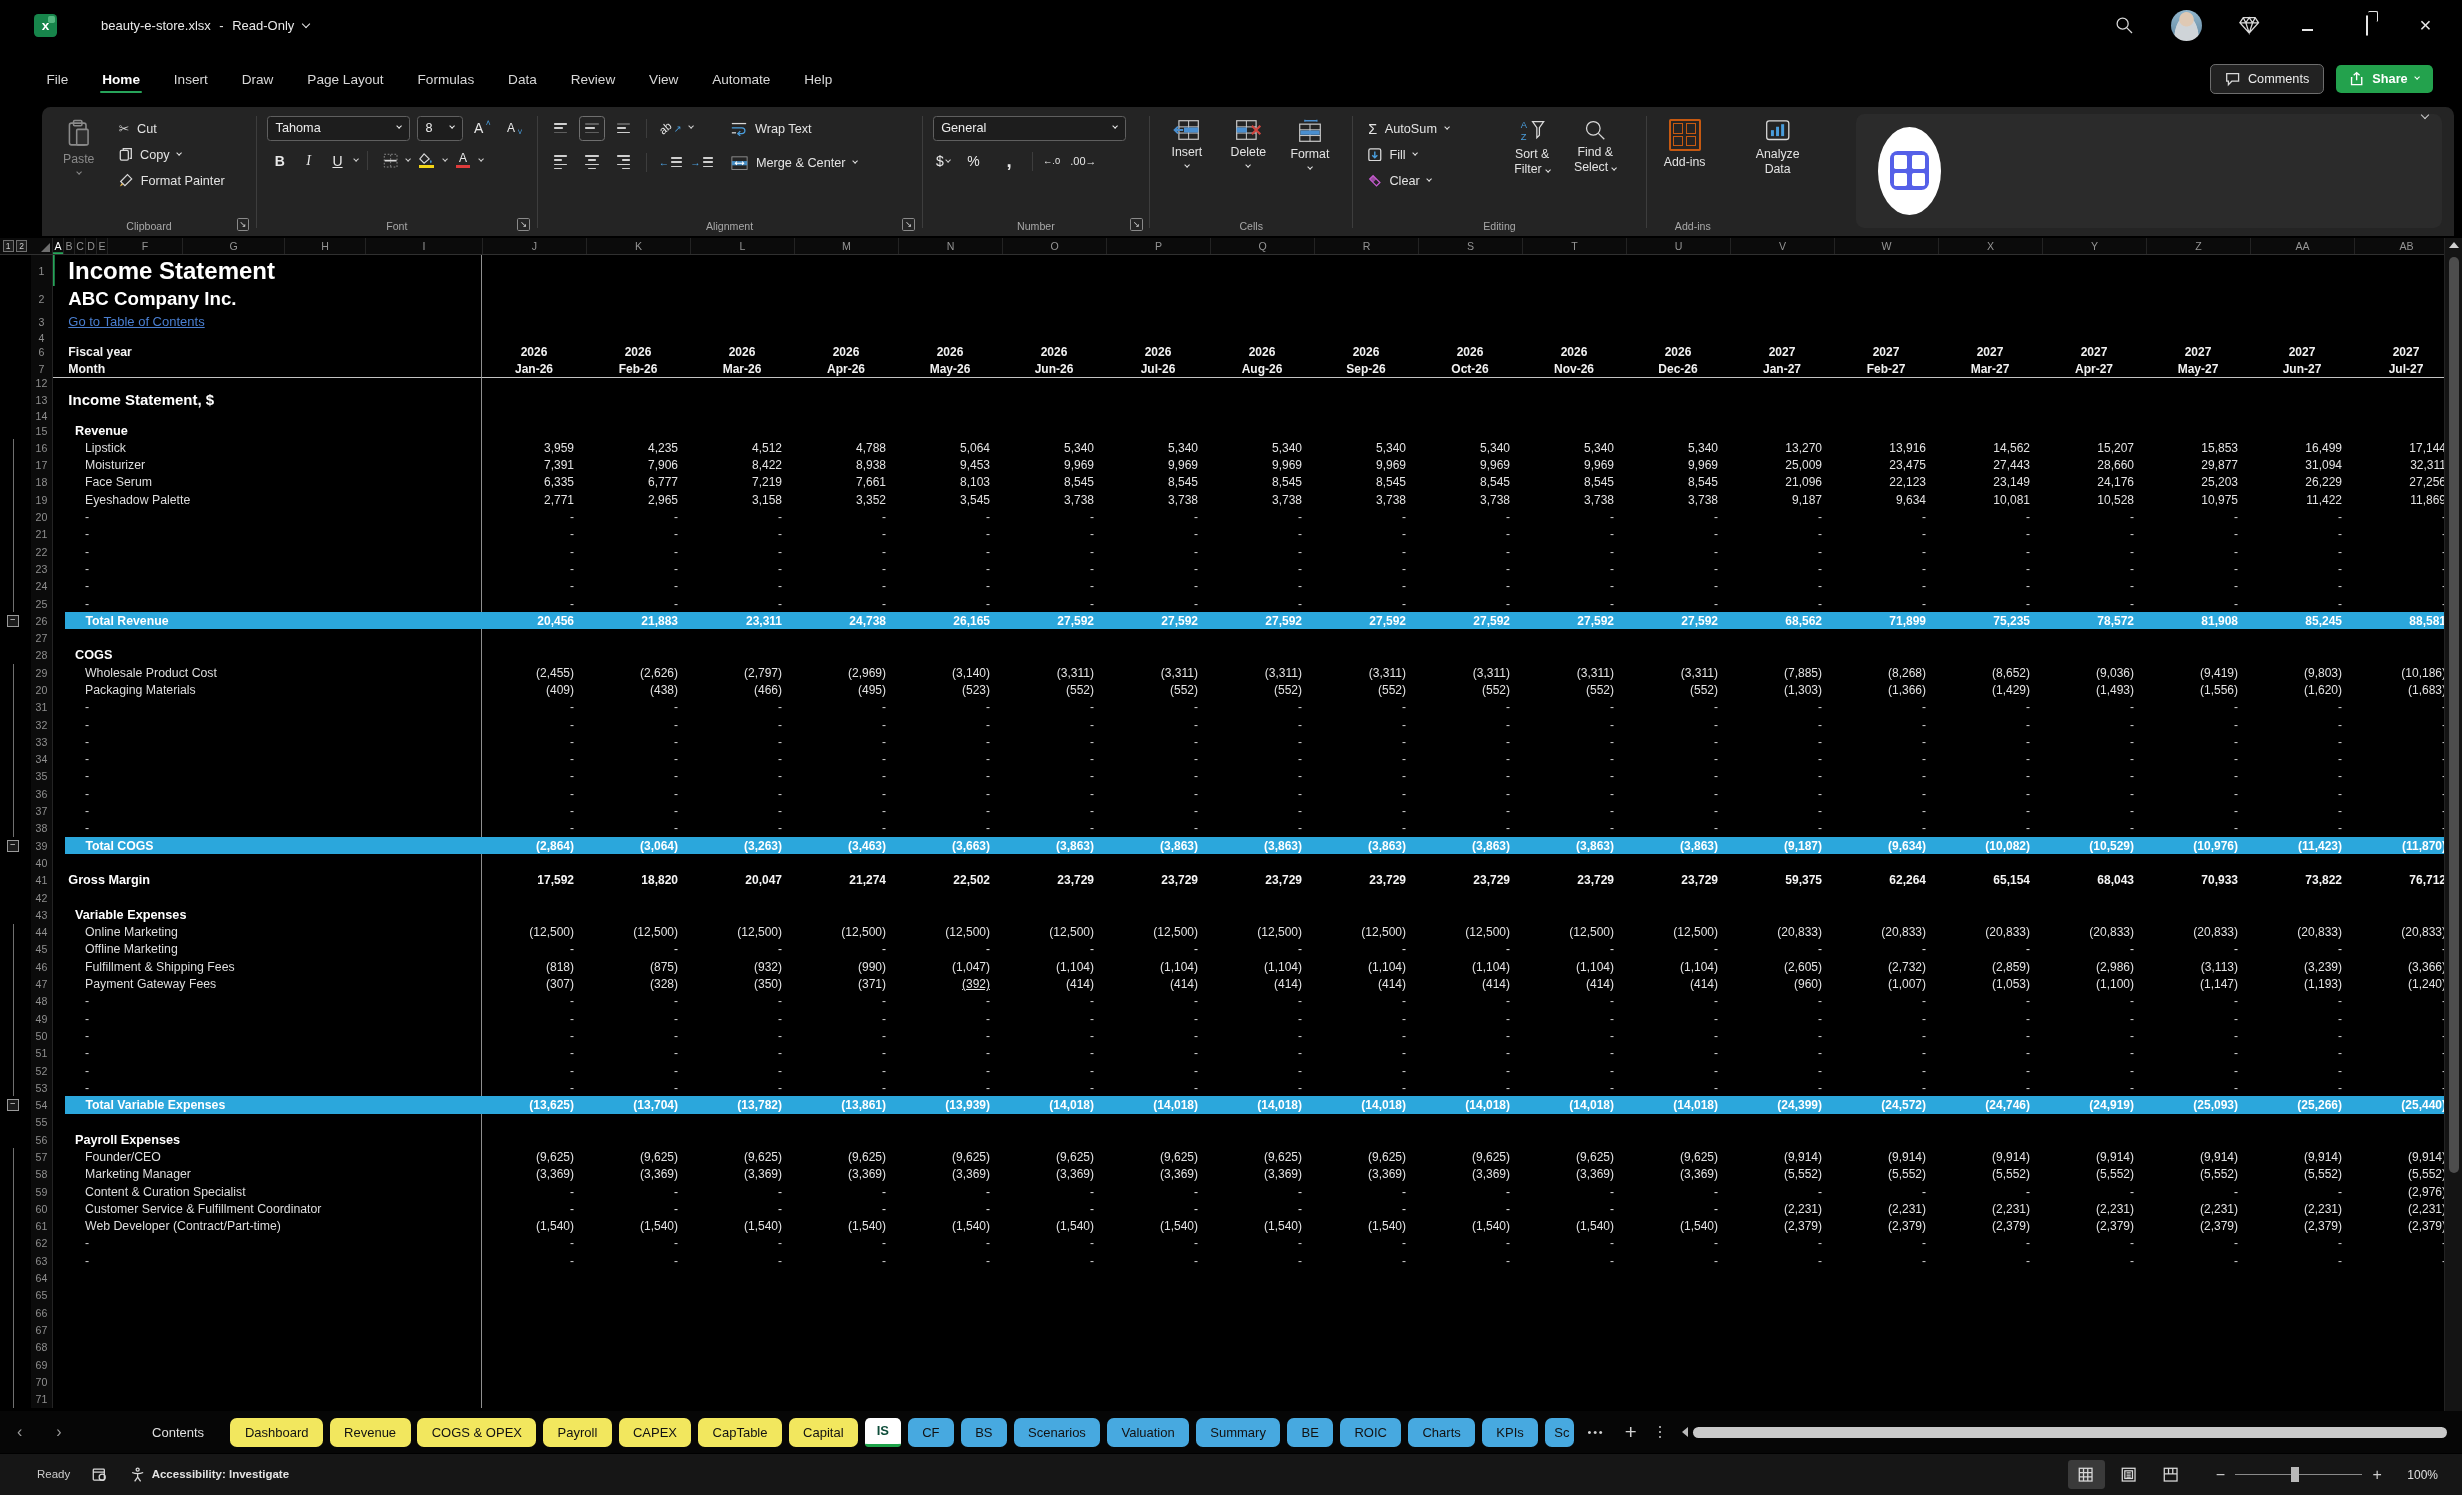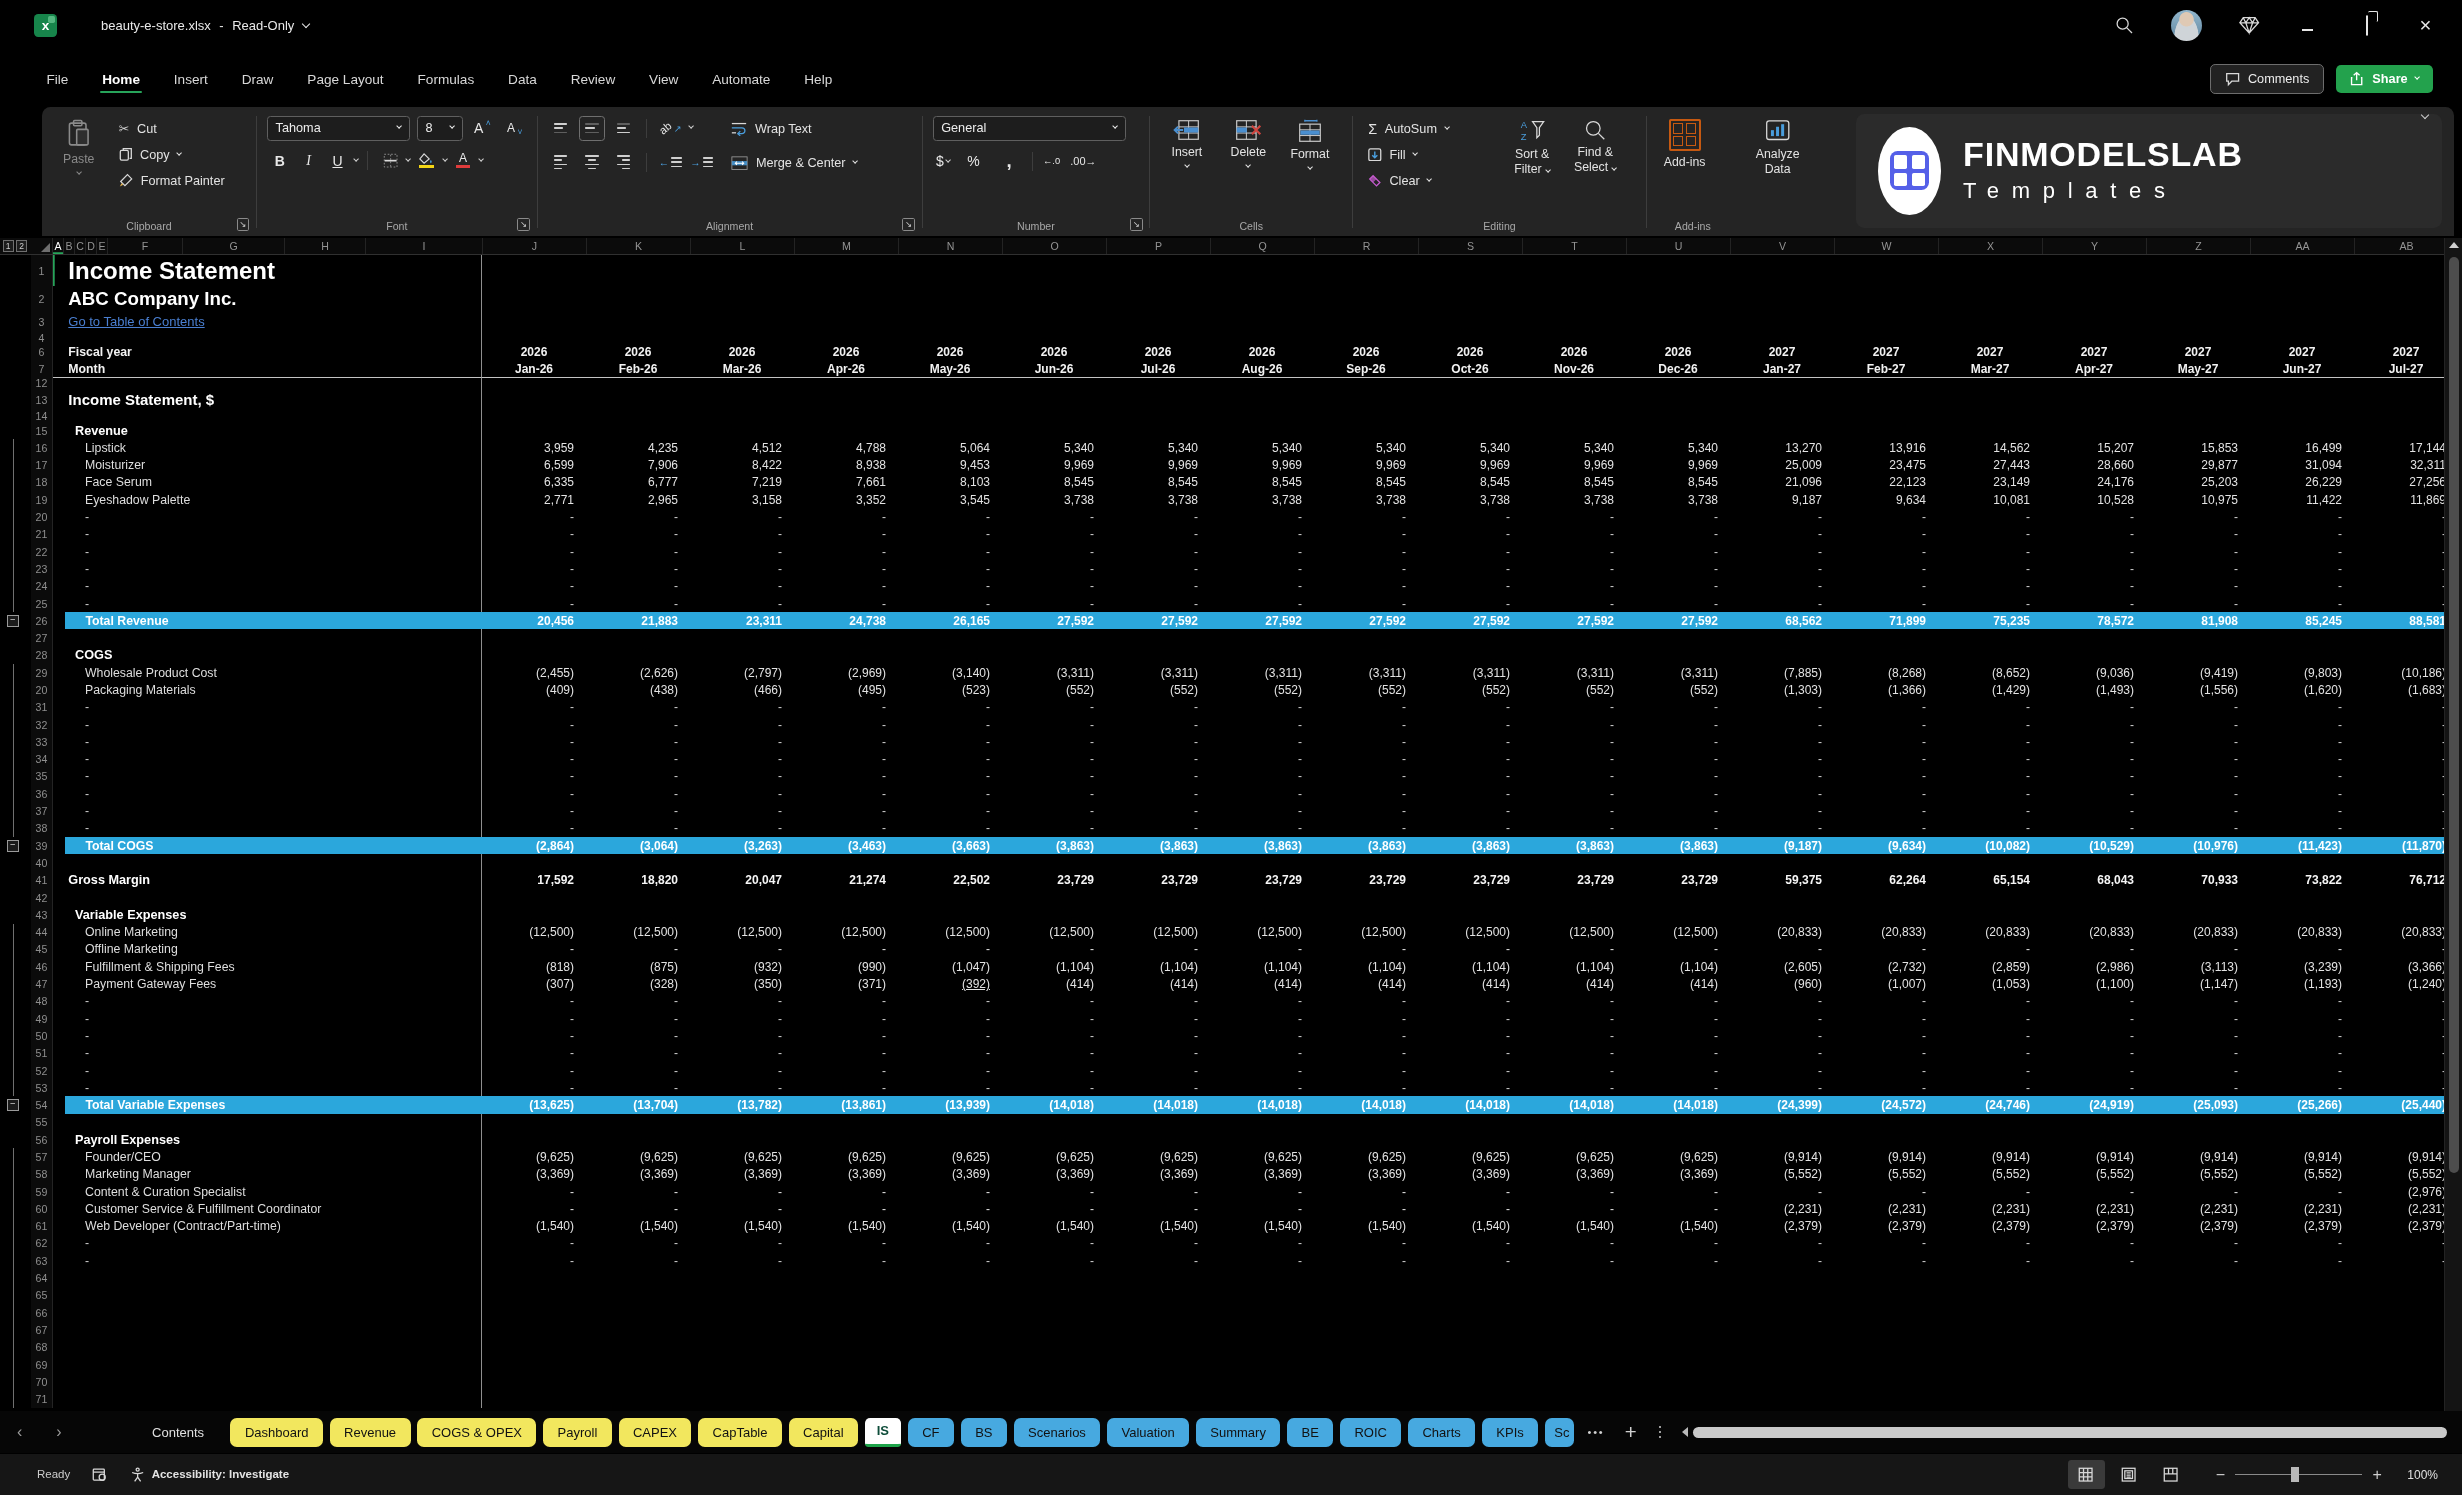--- a/index.html
+++ b/index.html
@@ -507,24 +507,20 @@
 
     <div class="brand">
       <div class="bcircle">
           <div class="bsq">
             <b></b>
             <b></b>
             <b></b>
             <b></b>
           </div>
         </div>
-      <div class="btxt">
-        <div class="l1">FINMODELSLAB</div>
-        <div class="l2">Templates</div>
-      </div>
       <span class="chv ribchv"></span>
     </div>
   </div>
 
   <div class="sheet">
     <div class="colheader">
         <div class="ohdr">
           <div class="olvl">1</div>
           <div class="olvl">2</div>
         </div>
@@ -847,21 +843,21 @@
             <div class="cell" style="width: 104px;">17,144</div>
           </div>
         </div>
         <div class="row r-item">
           <div class="outl">
             <div class="gline"></div>
           </div>
           <div class="rnum">17</div>
           <div class="lbl">Moisturizer</div>
           <div class="cells">
-            <div class="cell" style="width: 104px;">6,599</div>
+            <div class="cell" style="width: 104px;">7,391</div>
             <div class="cell" style="width: 104px;">7,906</div>
             <div class="cell" style="width: 104px;">8,422</div>
             <div class="cell" style="width: 104px;">8,938</div>
             <div class="cell" style="width: 104px;">9,453</div>
             <div class="cell" style="width: 104px;">9,969</div>
             <div class="cell" style="width: 104px;">9,969</div>
             <div class="cell" style="width: 104px;">9,969</div>
             <div class="cell" style="width: 104px;">9,969</div>
             <div class="cell" style="width: 104px;">9,969</div>
             <div class="cell" style="width: 104px;">9,969</div>

